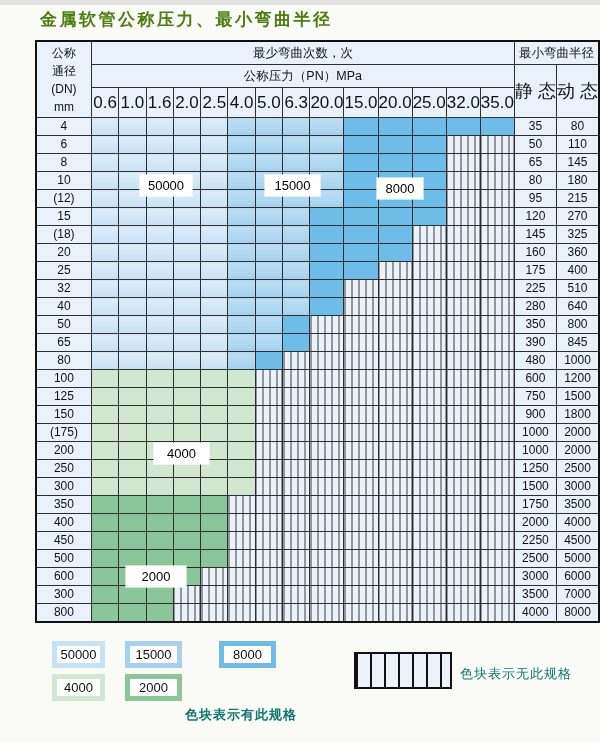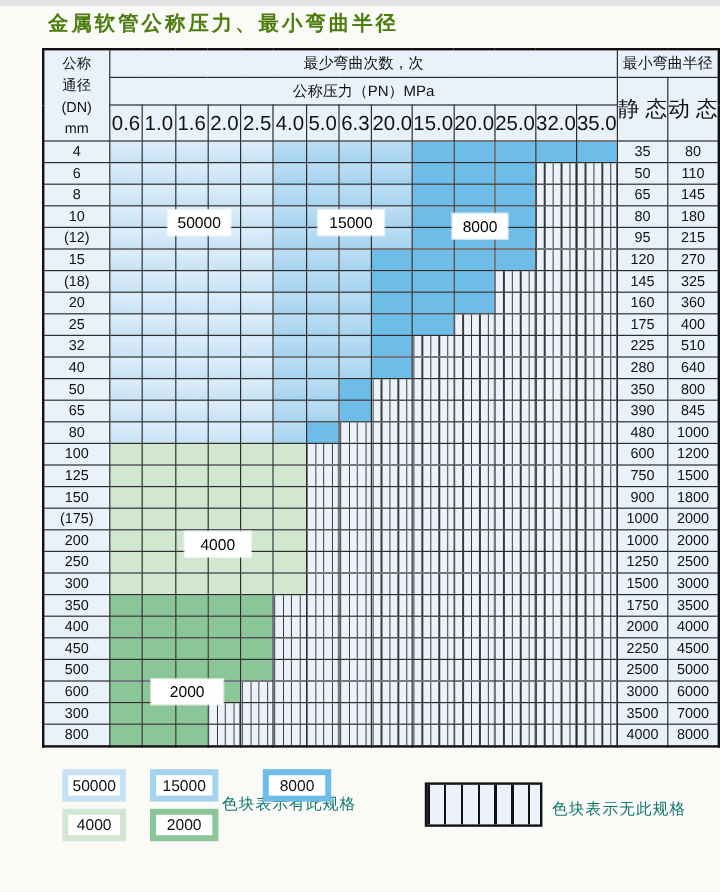--- a/index.html
+++ b/index.html
@@ -664,21 +664,21 @@
 
 <div id="overlays">
     <div class="region-label" style="left: 140px; top: 175px; width: 52px;">50000</div>
     <div class="region-label" style="left: 265px; top: 175px; width: 55px;">15000</div>
     <div class="region-label" style="left: 377px; top: 178px; width: 46px;">8000</div>
     <div class="region-label" style="left: 154px; top: 443px; width: 55px;">4000</div>
     <div class="region-label" style="left: 126px; top: 566px; width: 60px;">2000</div>
   </div>
 
 <div id="legend">
-  <span class="legend-text" style="left:185px;top:661px;">色块表示有此规格</span>
+  <span class="legend-text" style="left:185px;top:706px;font-weight:bold;">色块表示有此规格</span>
   <div class="hatch-box"></div>
   <span class="legend-text" style="left:460px;top:665px;">色块表示无此规格</span>
 <div class="swatch sw-50000" style="left: 52px; top: 641px; width: 53px;">
       <div class="inner">50000</div>
     </div>
     <div class="swatch sw-15000" style="left: 125px; top: 641px; width: 57px;">
       <div class="inner">15000</div>
     </div>
     <div class="swatch sw-8000" style="left: 219px; top: 641px; width: 57px;">
       <div class="inner">8000</div>

